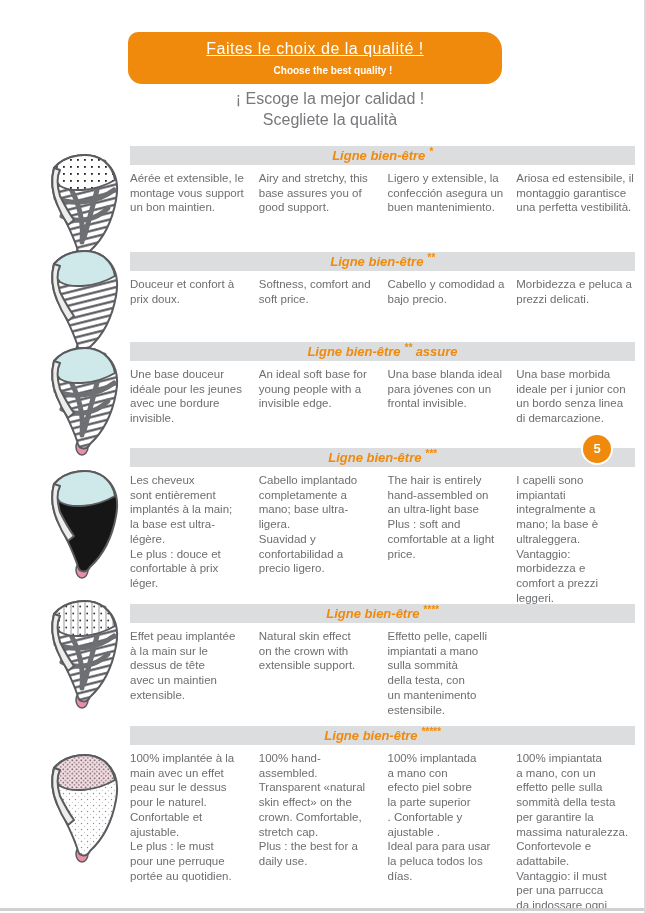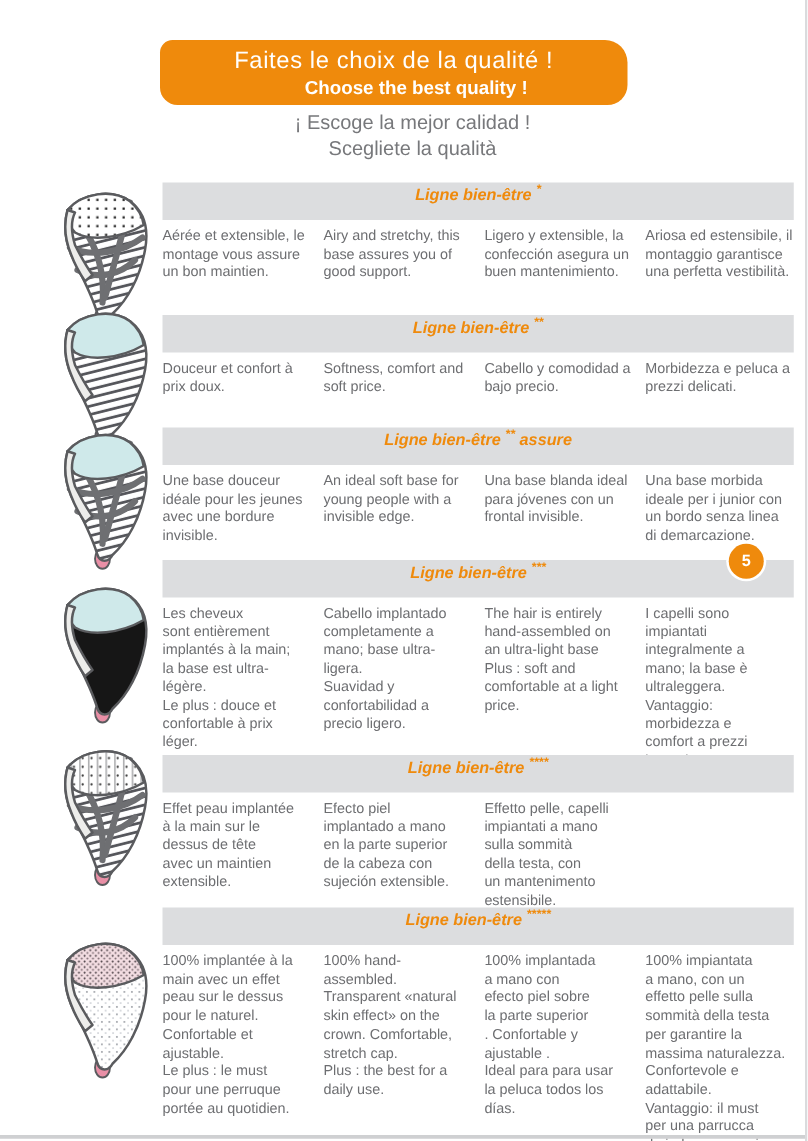--- a/index.html
+++ b/index.html
@@ -18,28 +18,28 @@
     background:#cfd0d2;
   }
   
   .orange-banner{
     position:absolute;left:128px;top:32px;width:374px;height:52px;
     background:#ef8a0c;
     border-radius:10px 18px 16px 14px;
     color:#ffffff;text-align:center;
     display:flex;flex-direction:column;justify-content:center;
   }
-  .orange-banner .t1{font-size:19px;font-weight:400;letter-spacing:.5px;line-height:26px;}
-  .orange-banner .t2{font-size:15px;font-weight:700;line-height:18px;margin-left:36px;}
+  .orange-banner .t1{font-size:16px;font-weight:400;letter-spacing:.5px;line-height:26px;text-decoration:underline;}
+  .orange-banner .t2{font-size:10px;font-weight:700;line-height:18px;margin-left:36px;}
   .subtitles{position:absolute;left:0;top:88px;width:660px;text-align:center;color:#77787b;}
   .subtitles .sub{font-size:16px;line-height:21px;}
   
   .section{position:absolute;left:130px;width:505px;}
   .bar{
-    height:30px;background:#dcdddf;
+    height:19px;background:#dcdddf;
     text-align:center;line-height:19px;
     color:#ef8a0c;font-style:italic;font-weight:700;font-size:13px;
   }
   .bar sup{font-size:10px;line-height:0;}
   .cols{
     display:grid;grid-template-columns:repeat(4,1fr);column-gap:10px;
     padding-top:6px;
   }
   .cols p{
     margin:0;font-size:11.5px;line-height:1.28;color:#6d6e71;
@@ -118,21 +118,21 @@
       <use href="#p-tab" class="tab"></use>
       <use href="#p-body" fill="url(#pat-stripes)" class="ln"></use>
       <use href="#p-bands" class="bands"></use>
       <use href="#p-crown" fill="url(#pat-dots)" class="ln"></use>
       <use href="#p-front" class="front ln"></use>
     </svg>
   </div>
   <div class="section" style="top:146px">
     <div class="bar"><span>Ligne bien-être</span> <sup>*</sup><span></span></div>
     <div class="cols">
-      <p>Aérée et extensible, le montage vous assure un bon maintien.</p>
+      <p>Aérée et extensible, le montage vous support un bon maintien.</p>
       <p>Airy and stretchy, this base assures you of good support.</p>
       <p>Ligero y extensible, la confección asegura un buen mantenimiento.</p>
       <p>Ariosa ed estensibile, il montaggio garantisce una perfetta vestibilità.</p>
     </div>
   </div>
 
   <div class="illus" style="top:246px">
     <svg viewBox="0 0 100 115">
       <use href="#p-tab" class="tab"></use>
       <use href="#p-body" fill="url(#pat-stripes)" class="ln"></use>
@@ -221,25 +221,23 @@
     </svg>
   </div>
   <div class="section" style="top:604px">
     <div class="bar"><span>Ligne bien-être</span> <sup>****</sup><span></span></div>
     <div class="cols">
       <p>Effet peau implantée
 à la main sur le
 dessus de tête
 avec un maintien
 extensible.</p>
-      <p>Efecto piel
-implantado a mano
-en la parte superior
-de la cabeza con
-sujeción extensible.</p>
+      <p>Natural skin effect
+on the crown with
+extensible support.</p>
       <p>Effetto pelle, capelli
 impiantati a mano
 sulla sommità
 della testa, con
 un mantenimento
 estensibile.</p>
     </div>
   </div>
 
   <div class="illus" style="top:750px">

